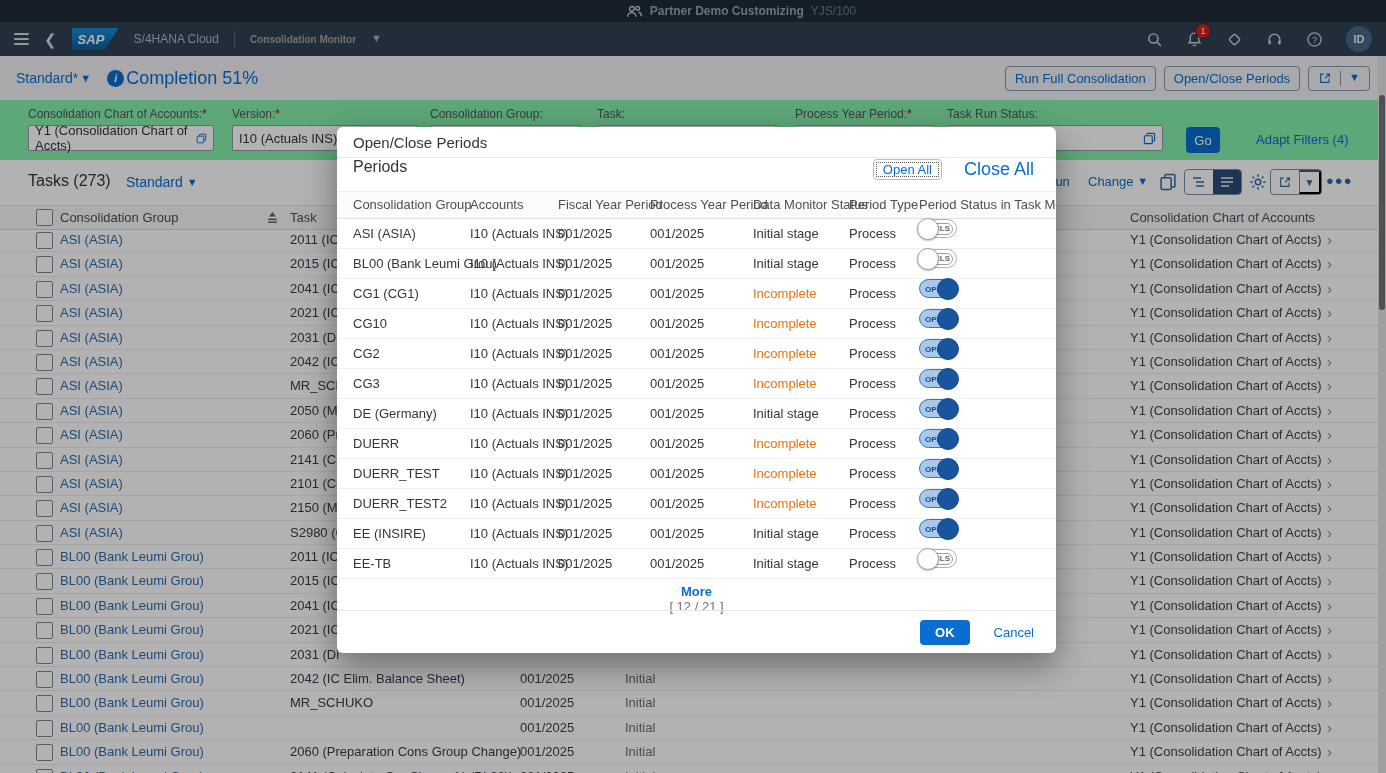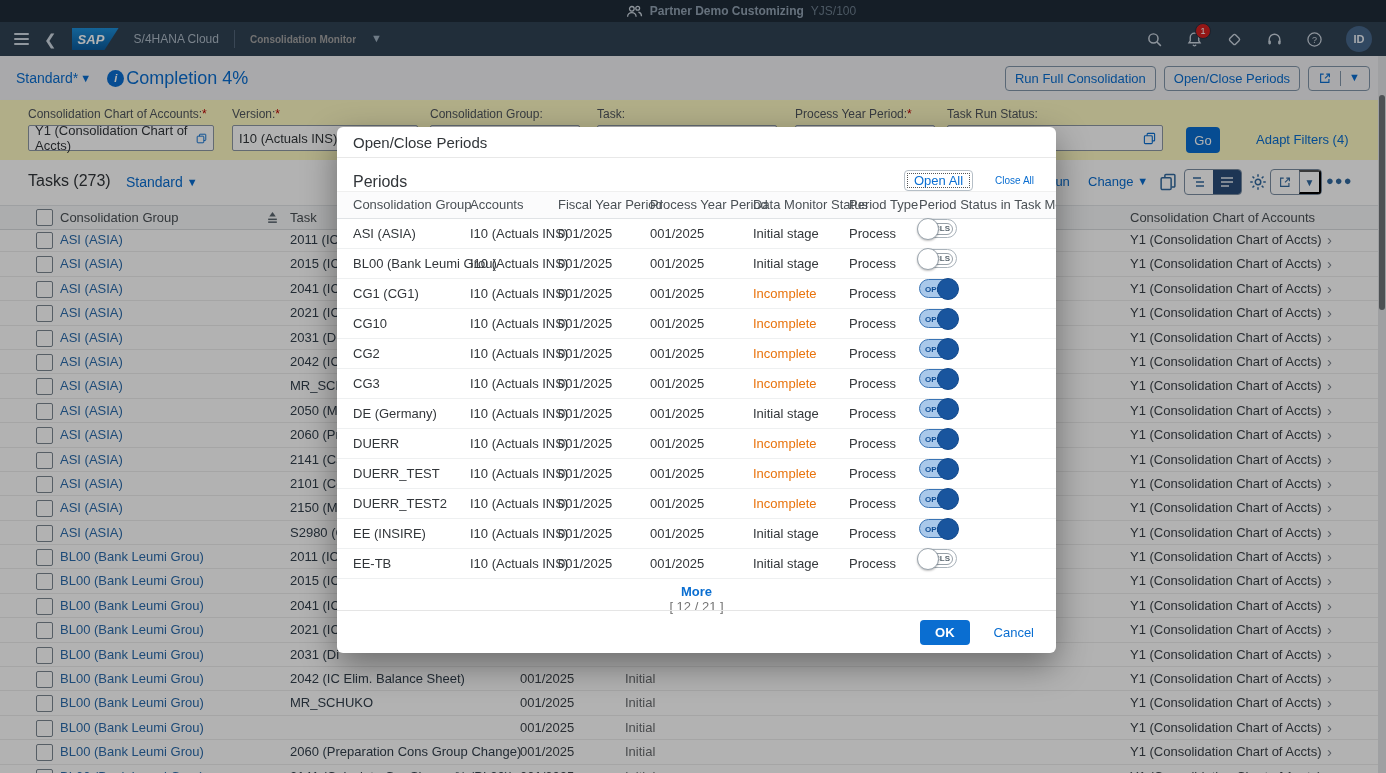--- a/index.html
+++ b/index.html
@@ -45,21 +45,21 @@
   .completion{color:#0a6ed1;font-size:18px;}
   .hdr-right{margin-left:auto;display:flex;align-items:center;gap:8px;}
   .btn{border:1px solid #8296aa;background:transparent;border-radius:4px;height:25px;
     padding:0 9px;font-size:13px;color:#0a6ed1;display:flex;align-items:center;gap:6px;
     font-family:inherit;cursor:pointer;}
   .share-btn .sdiv{width:1px;height:15px;background:#8296aa;margin:0 2px;}
   .mini-ic{width:14px;height:14px;}
   .mini-ic svg{width:100%;height:100%;display:block;color:#0a6ed1;}
 
   
-  .filters{position:absolute;left:0;top:100px;width:100%;height:60px;background:#fef9c3;
+  .filters{position:absolute;left:0;top:100px;width:100%;height:60px;background:#86efac;
     border-bottom:1px solid #d6dade;box-shadow:0 3px 5px rgba(0,0,0,.07);}
   .ffield{position:absolute;top:7px;}
   .ffield:nth-of-type(1){left:28px;width:186px;}
   .ffield:nth-of-type(2){left:232px;width:186px;}
   .ffield:nth-of-type(3){left:430px;width:150px;}
   .ffield:nth-of-type(4){left:597px;width:180px;}
   .ffield:nth-of-type(5){left:795px;width:140px;}
   .ffield:nth-of-type(6){left:947px;width:216px;}
   .flabel{font-size:12px;color:#51575d;margin-bottom:4px;white-space:nowrap;}
   .fl-star{color:#b00;}
@@ -108,26 +108,26 @@
   .sb-thumb{position:absolute;right:1px;top:95px;width:6px;height:215px;background:#6f7479;border-radius:3px;}
 
   
   .dim{position:absolute;left:0;top:0;width:100%;height:100%;background:rgba(0,0,0,.30);z-index:50;}
 
   
   .dlg{position:absolute;left:337px;top:127px;width:719px;height:526px;background:#fff;
     border-radius:6px;box-shadow:0 12px 34px rgba(0,0,0,.4);z-index:60;font-size:13px;overflow:hidden;}
   .dlg-title{display:flex;align-items:center;height:30px;padding:0 16px;border-bottom:1px solid #e8e8e8;
     font-size:15px;color:#32363a;}
-  .panel-hdr{display:flex;align-items:flex-end;height:33px;padding:0 16px;}
+  .panel-hdr{display:flex;align-items:flex-start;height:33px;padding:0 16px;}
   .panel-title{font-size:16px;color:#32363a;}
   .panel-actions{margin-left:auto;display:flex;gap:16px;align-items:center;}
   .openall{border:1px solid #b6bfc7;border-radius:4px;padding:2px 9px;color:#0a6ed1;background:#fff;
     font-size:13px;font-family:inherit;outline:1px dotted #555;outline-offset:-4px;cursor:pointer;}
-  .closeall{color:#0a6ed1;background:none;border:none;font-size:10px;font-family:inherit;cursor:pointer;}
+  .closeall{color:#0a6ed1;background:none;border:none;font-size:18px;font-family:inherit;cursor:pointer;}
   .dlg-thead{position:relative;height:26px;background:#fbfbfc;border-top:1px solid #efefef;
     border-bottom:1px solid #e0e3e6;color:#4a5055;}
   .dlg-thead .dhc{position:absolute;top:0;line-height:26px;white-space:nowrap;}
   .dlg-rows{position:relative;}
   .drow{position:relative;height:29px;border-bottom:1px solid #eef0f1;}
   .drow .dc{position:absolute;top:0;line-height:29px;color:#32363a;white-space:nowrap;}
   .dx-g{left:16px;} .dx-v{left:133px;} .dx-f{left:221px;} .dx-p{left:313px;}
   .dx-d{left:416px;} .dx-t{left:512px;} .dx-s{left:582px;top:4px;}
   .dm{color:#6a6d70;text-align:right;} .dm.incomplete{color:#e9730c;}
   
@@ -212,21 +212,21 @@
         </svg>
       </span>
       <span class="avatar">ID</span>
     </div>
   </div>
 
   <div class="hdr">
     <span class="variant">Standard*</span>
     <span class="bchev">▼</span>
     <span class="info-icon">i</span>
-    <span class="completion">Completion 4%</span>
+    <span class="completion">Completion 51%</span>
     <div class="hdr-right">
       <button class="btn">Run Full Consolidation</button>
       <button class="btn">Open/Close Periods</button>
       <button class="btn share-btn">
         <span class="mini-ic">
           <svg viewBox="0 0 16 16" fill="none" stroke="currentColor" stroke-width="1.3">
             <path d="M6.5 3.5H3v9.5h9.5V9"></path>
               <path d="M9.5 3.5H13V7"></path>
               <line x1="13" y1="3.5" x2="8" y2="8.5"></line>
           </svg>

